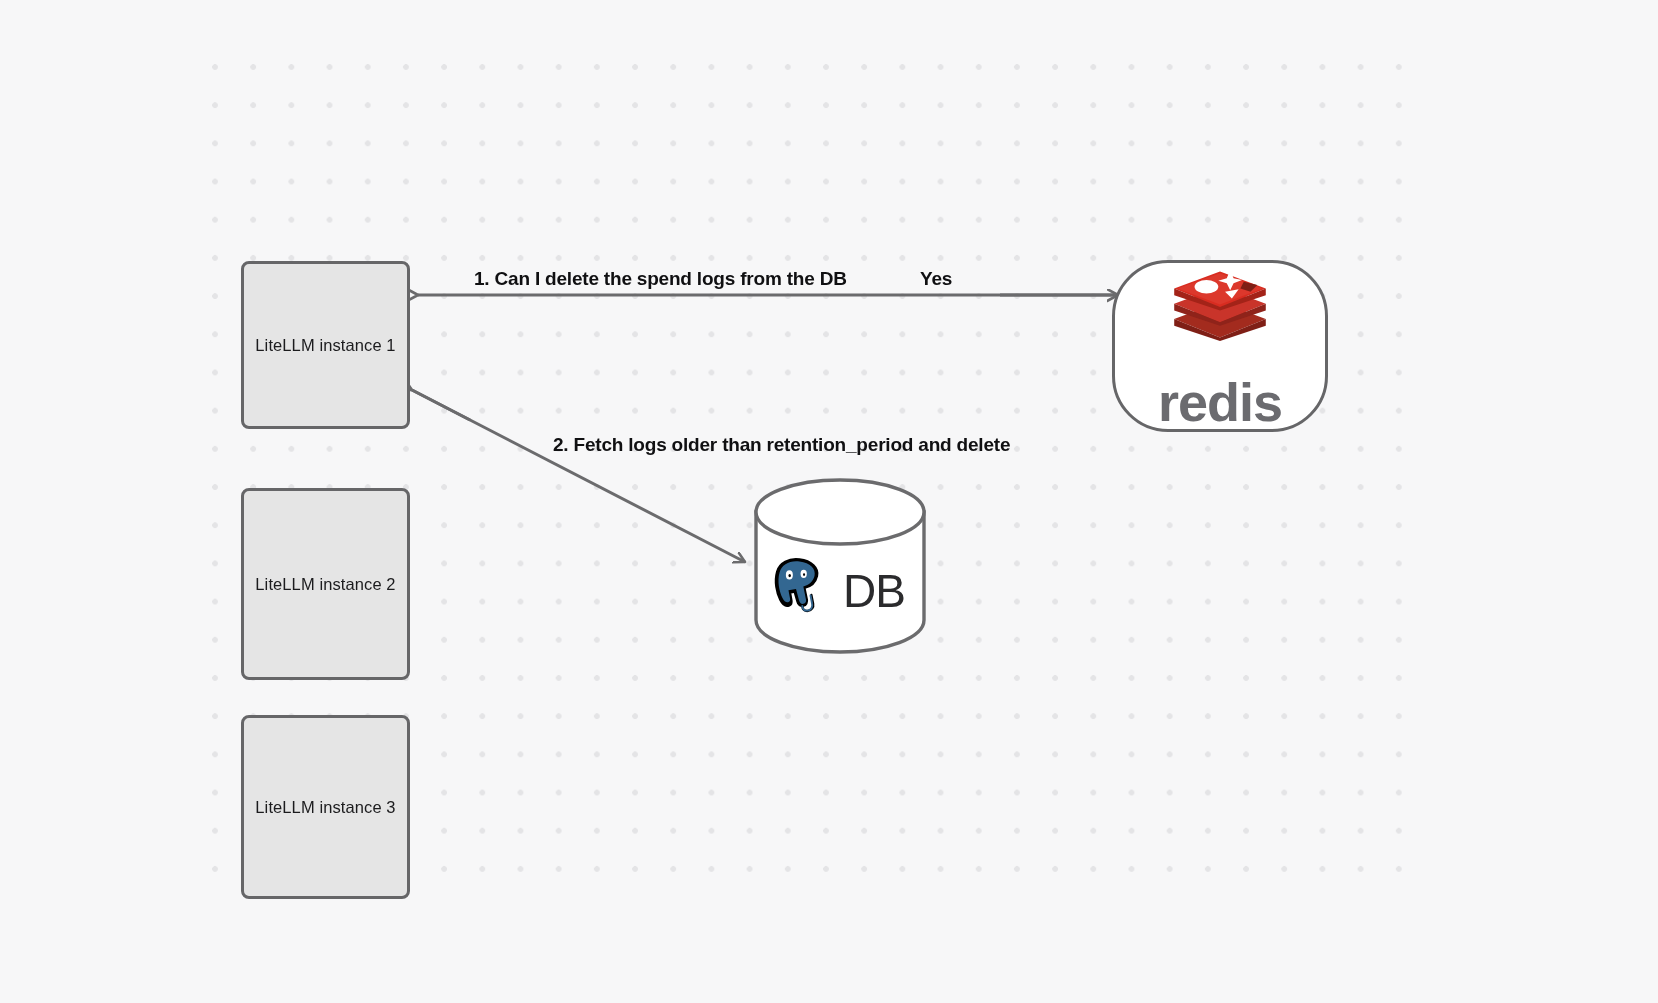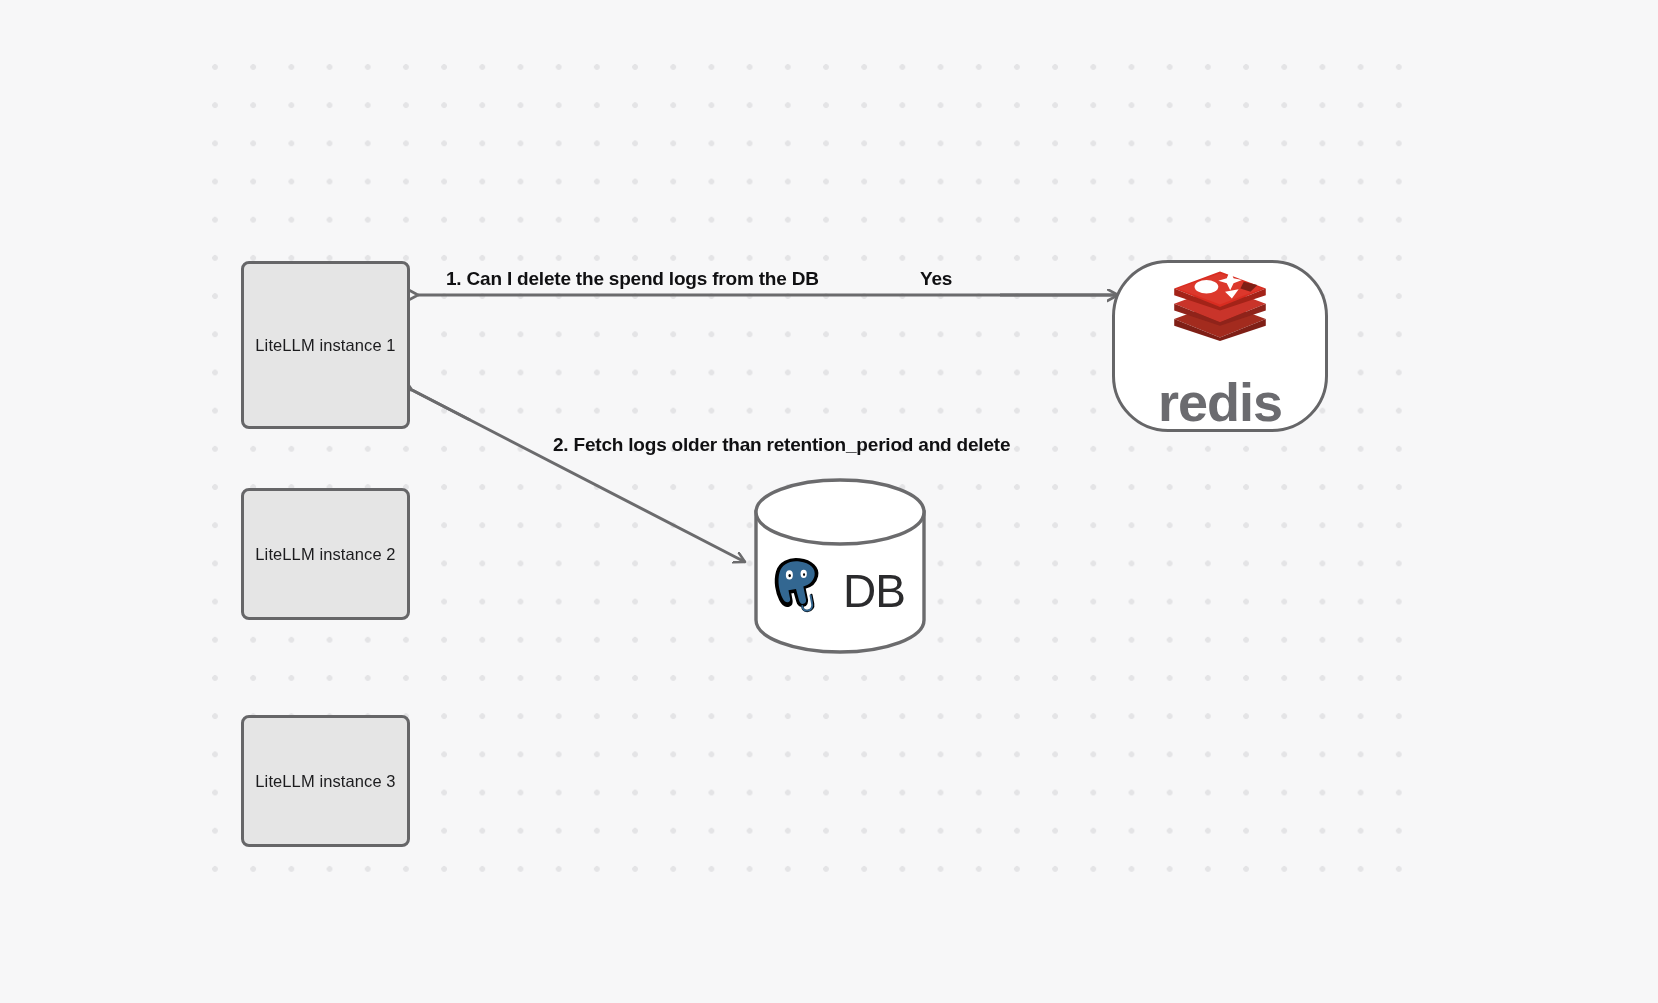--- a/index.html
+++ b/index.html
@@ -145,25 +145,25 @@
       <path d="M196,326 C196,344 210,354 226,352 C246,349 256,331 252,313 L243,266" fill="none" stroke="#336791" stroke-width="11" stroke-linecap="round"></path>
     </g>
   </svg>
 
   <div class="db-text" style="left:843px; top:564px;">DB</div>
 
   <div class="node-box" style="left:241px; top:261px; width:169px; height:168px;">
     <span class="node-label">LiteLLM instance 1</span>
   </div>
 
-  <div class="node-box" style="left:241px; top:488px; width:169px; height:132px;">
+  <div class="node-box" style="left:241px; top:488px; width:169px; height:192px;">
     <span class="node-label">LiteLLM instance 2</span>
   </div>
 
-  <div class="node-box" style="left:241px; top:715px; width:169px; height:132px;">
+  <div class="node-box" style="left:241px; top:715px; width:169px; height:184px;">
     <span class="node-label">LiteLLM instance 3</span>
   </div>
 
   <div class="redis-box" style="left:1112px; top:260px; width:216px; height:172px;gap:32px;">
     <svg width="112" height="86" viewBox="0 0 120 92" xmlns="http://www.w3.org/2000/svg">
 
       <path d="M6,66 L60,46 L114,66 L60,88 Z" fill="#a32b1e"></path>
       <path d="M6,66 L6,74 L60,92 L114,74 L114,66 L60,88 Z" fill="#7f1f16"></path>
 
       <path d="M6,48 L60,28 L114,48 L60,70 Z" fill="#c9342a"></path>
@@ -174,19 +174,19 @@
 
       <path d="M10,30 L60,12 L110,30 L60,49 Z" fill="#dc382c"></path>
       <ellipse cx="44" cy="28" rx="14" ry="8" fill="#ffffff"></ellipse>
       <polygon points="70,24 74,14 78,24 88,26 78,30 74,38 70,30 60,27" fill="#ffffff" transform="translate(-2,-6) scale(1.0)"></polygon>
       <polygon points="66,34 82,31 74,42" fill="#ffffff"></polygon>
       <polygon points="88,22 104,26 96,34 84,30" fill="#7f1f16"></polygon>
     </svg>
     <div class="redis-wordmark">redis</div>
   </div>
 
-  <div class="edge-label" style="left:446px; top:268px;">1.  Can I delete the spend logs from the DB</div>
+  <div class="edge-label" style="left:474px; top:268px;">1.  Can I delete the spend logs from the DB</div>
 
   <div class="edge-label" style="left:920px; top:268px;">Yes</div>
 
   <div class="edge-label" style="left:553px; top:434px;">2.  Fetch logs older than retention_period and delete</div>
 
 </div>
 
 </body></html>

